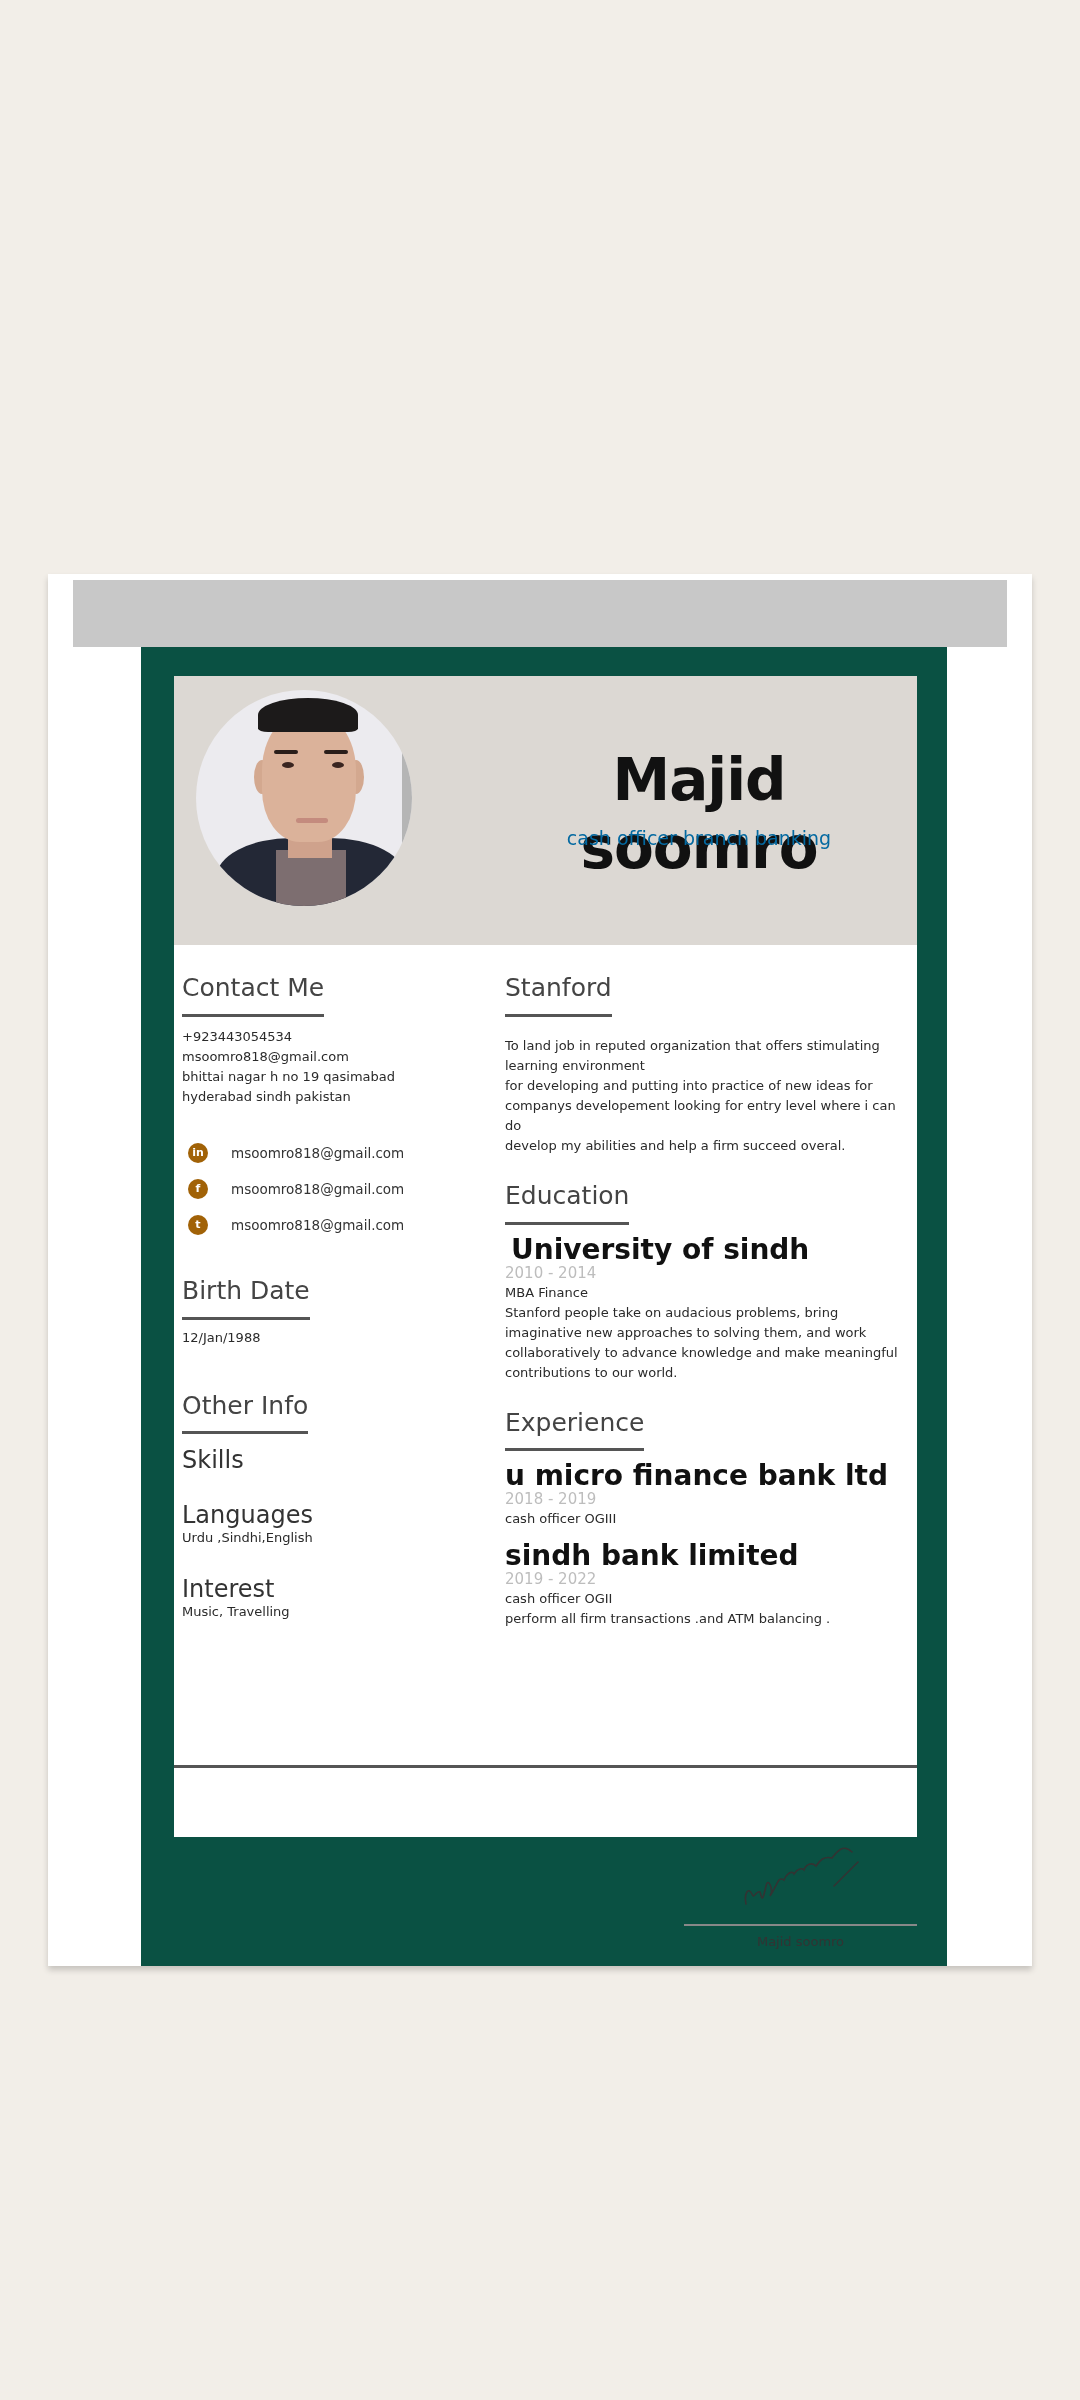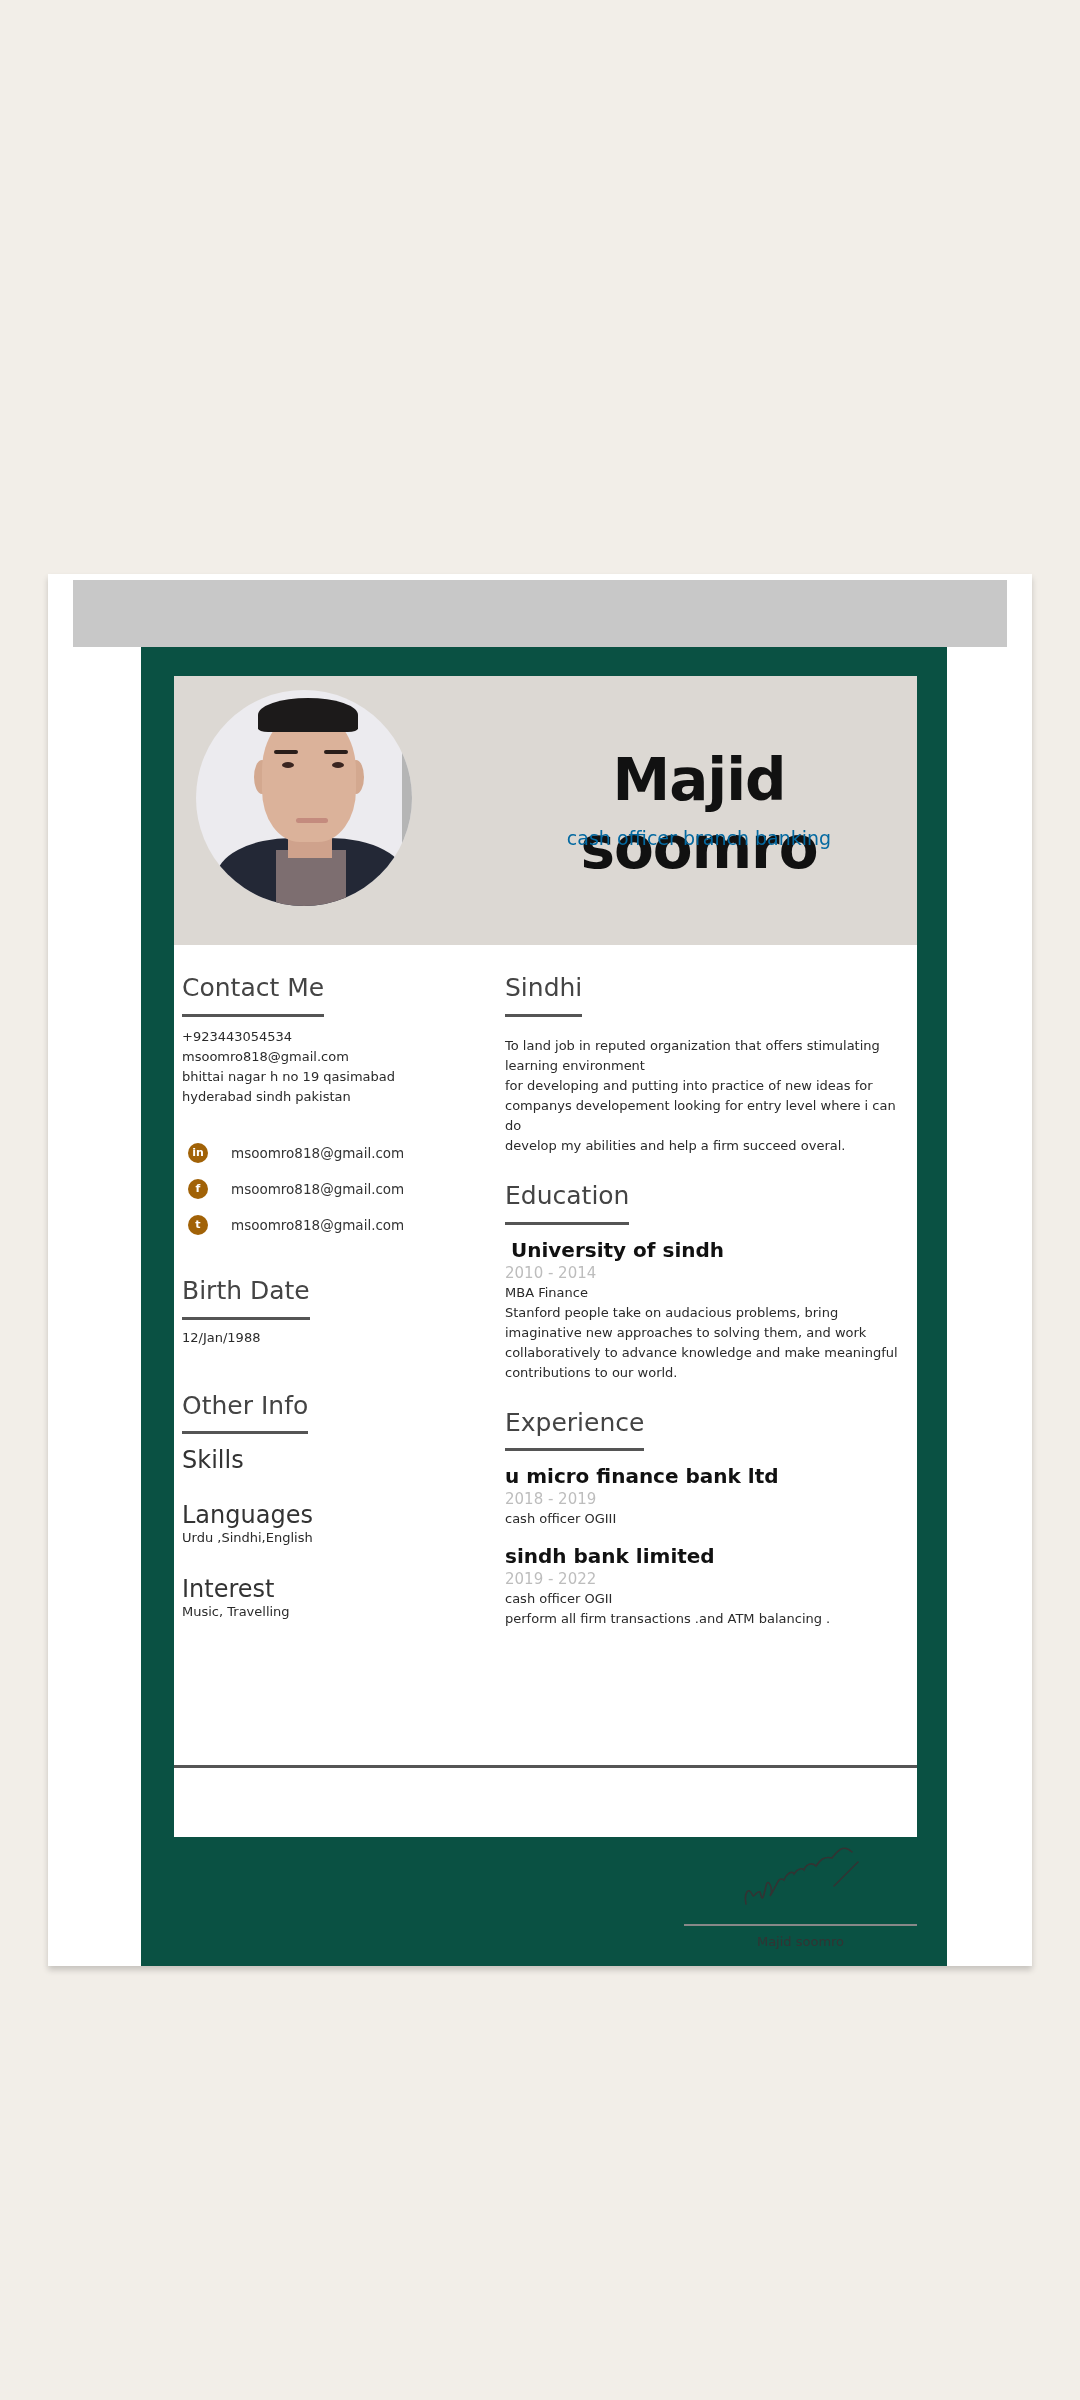--- a/index.html
+++ b/index.html
@@ -43,21 +43,21 @@
              padding-bottom: 11px; line-height: 1.15; }
     .small { font-size: 13px; color: #2a2a2a; line-height: 20px; }
     .block { margin-top: 8px; }
 
     .social { display: flex; align-items: center; height: 36px; }
     .social .ic { width: 20px; height: 20px; border-radius: 50%; background: #a16207; color: #fff; font-size: 11px;
                   font-weight: bold; display: flex; align-items: center; justify-content: center; margin-left: 6px; }
     .social .txt { margin-left: 23px; font-size: 13.5px; color: #333; }
 
     .sub-h { font-size: 24px; color: #333; line-height: 1.2; }
-    .org { font-size: 20px; font-weight: bold; color: #111; line-height: 26px; }
+    .org { font-size: 28px; font-weight: bold; color: #111; line-height: 26px; }
     .years { font-size: 15px; color: #bdbdbd; line-height: 20px; }
 
     .divider { position: absolute; left: 0; top: 1089px; width: 743px; height: 3px; background: #555; }
     .sig { position: absolute; left: 560px; top: 1148px; width: 130px; height: 90px; }
     .sig-line { position: absolute; left: 510px; top: 1248px; width: 233px; height: 2px; background: #888; }
     .sig-name { position: absolute; left: 510px; top: 1258px; width: 233px; text-align: center; font-size: 13px; color: #333; }
   </style>
 </head>
 <body>
 
@@ -119,21 +119,21 @@
       <div class="sec-h">Other Info</div>
       <div class="sub-h" style="margin-top:12px;">Skills</div>
       <div class="sub-h" style="margin-top:26px;">Languages</div>
       <div class="small" style="line-height:15px;">Urdu ,Sindhi,English</div>
       <div class="sub-h" style="margin-top:30px;">Interest</div>
       <div class="small" style="line-height:15px;">Music, Travelling</div>
     </div>
   </div>
 
   <div class="col-right">
-    <div class="sec-h">Sindhi</div>
+    <div class="sec-h">Stanford</div>
     <div class="small" style="margin-top:19px;">
       <div>To land job in reputed organization that offers stimulating</div>
       <div>learning environment</div>
       <div>for developing and putting into practice of new ideas for</div>
       <div>companys developement looking for entry level where i can do</div>
       <div>develop my abilities and help a firm succeed overal.</div>
     </div>
 
     <div style="margin-top:26px;">
       <div class="sec-h">Education</div>

